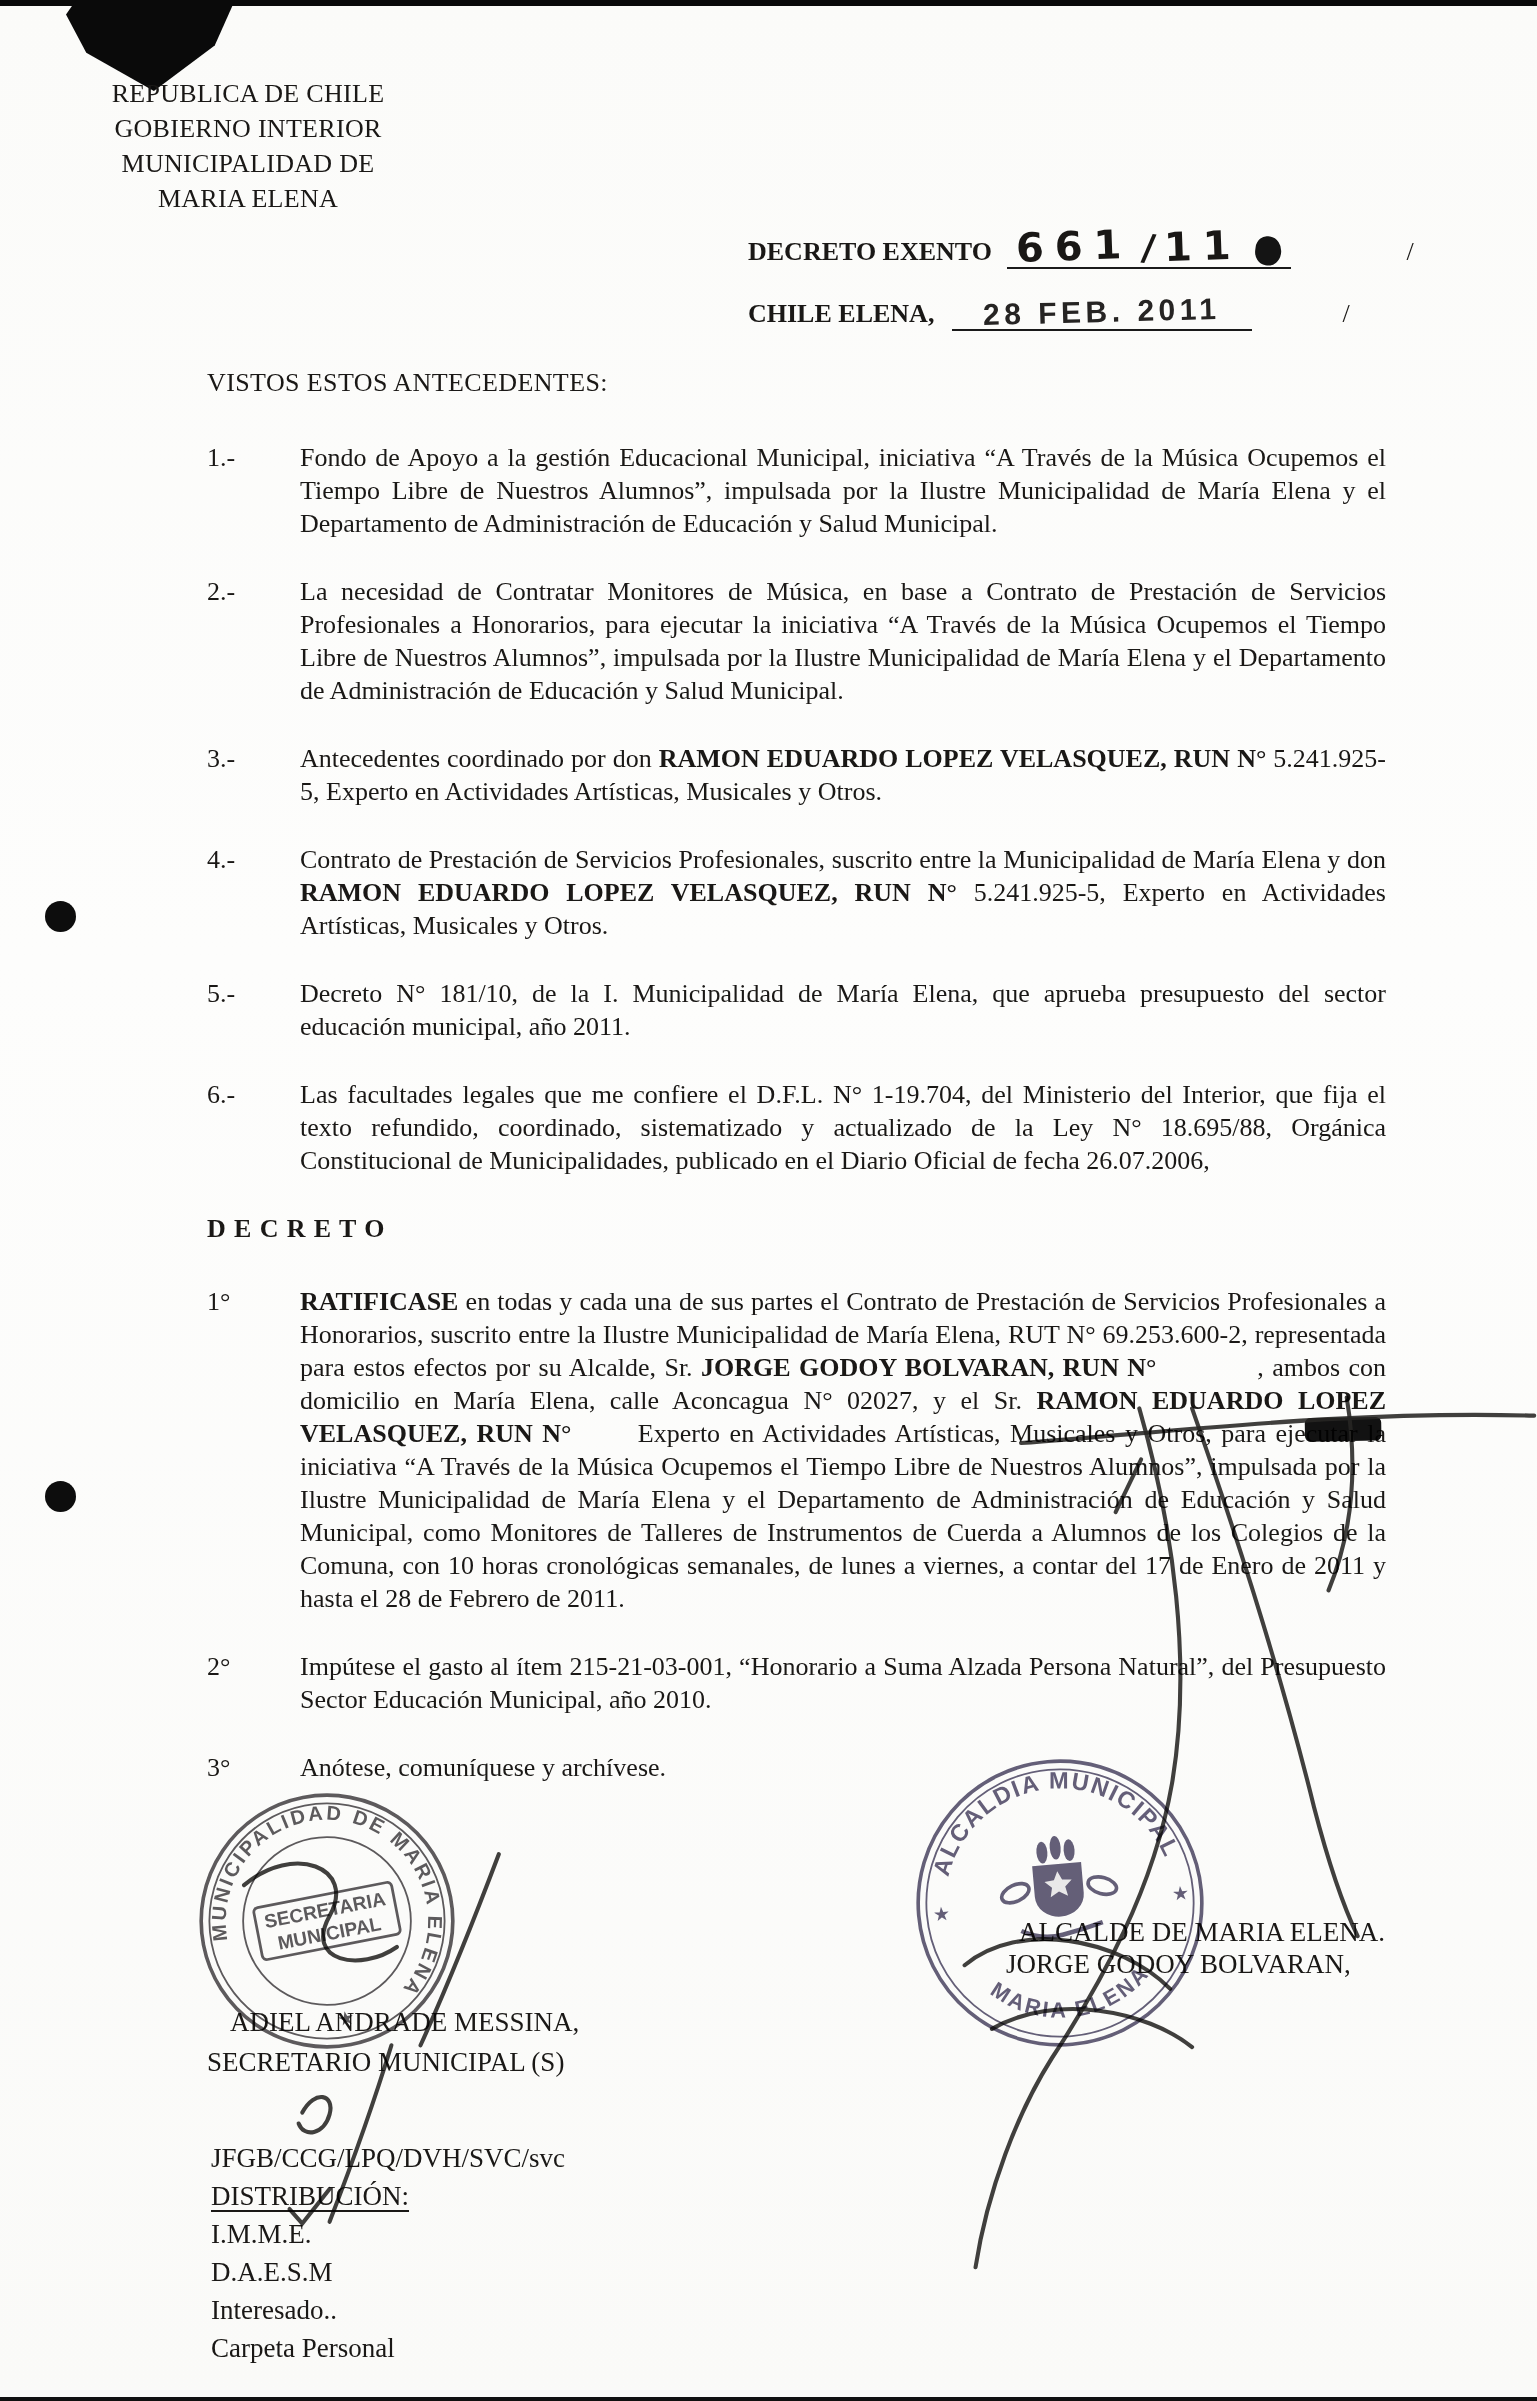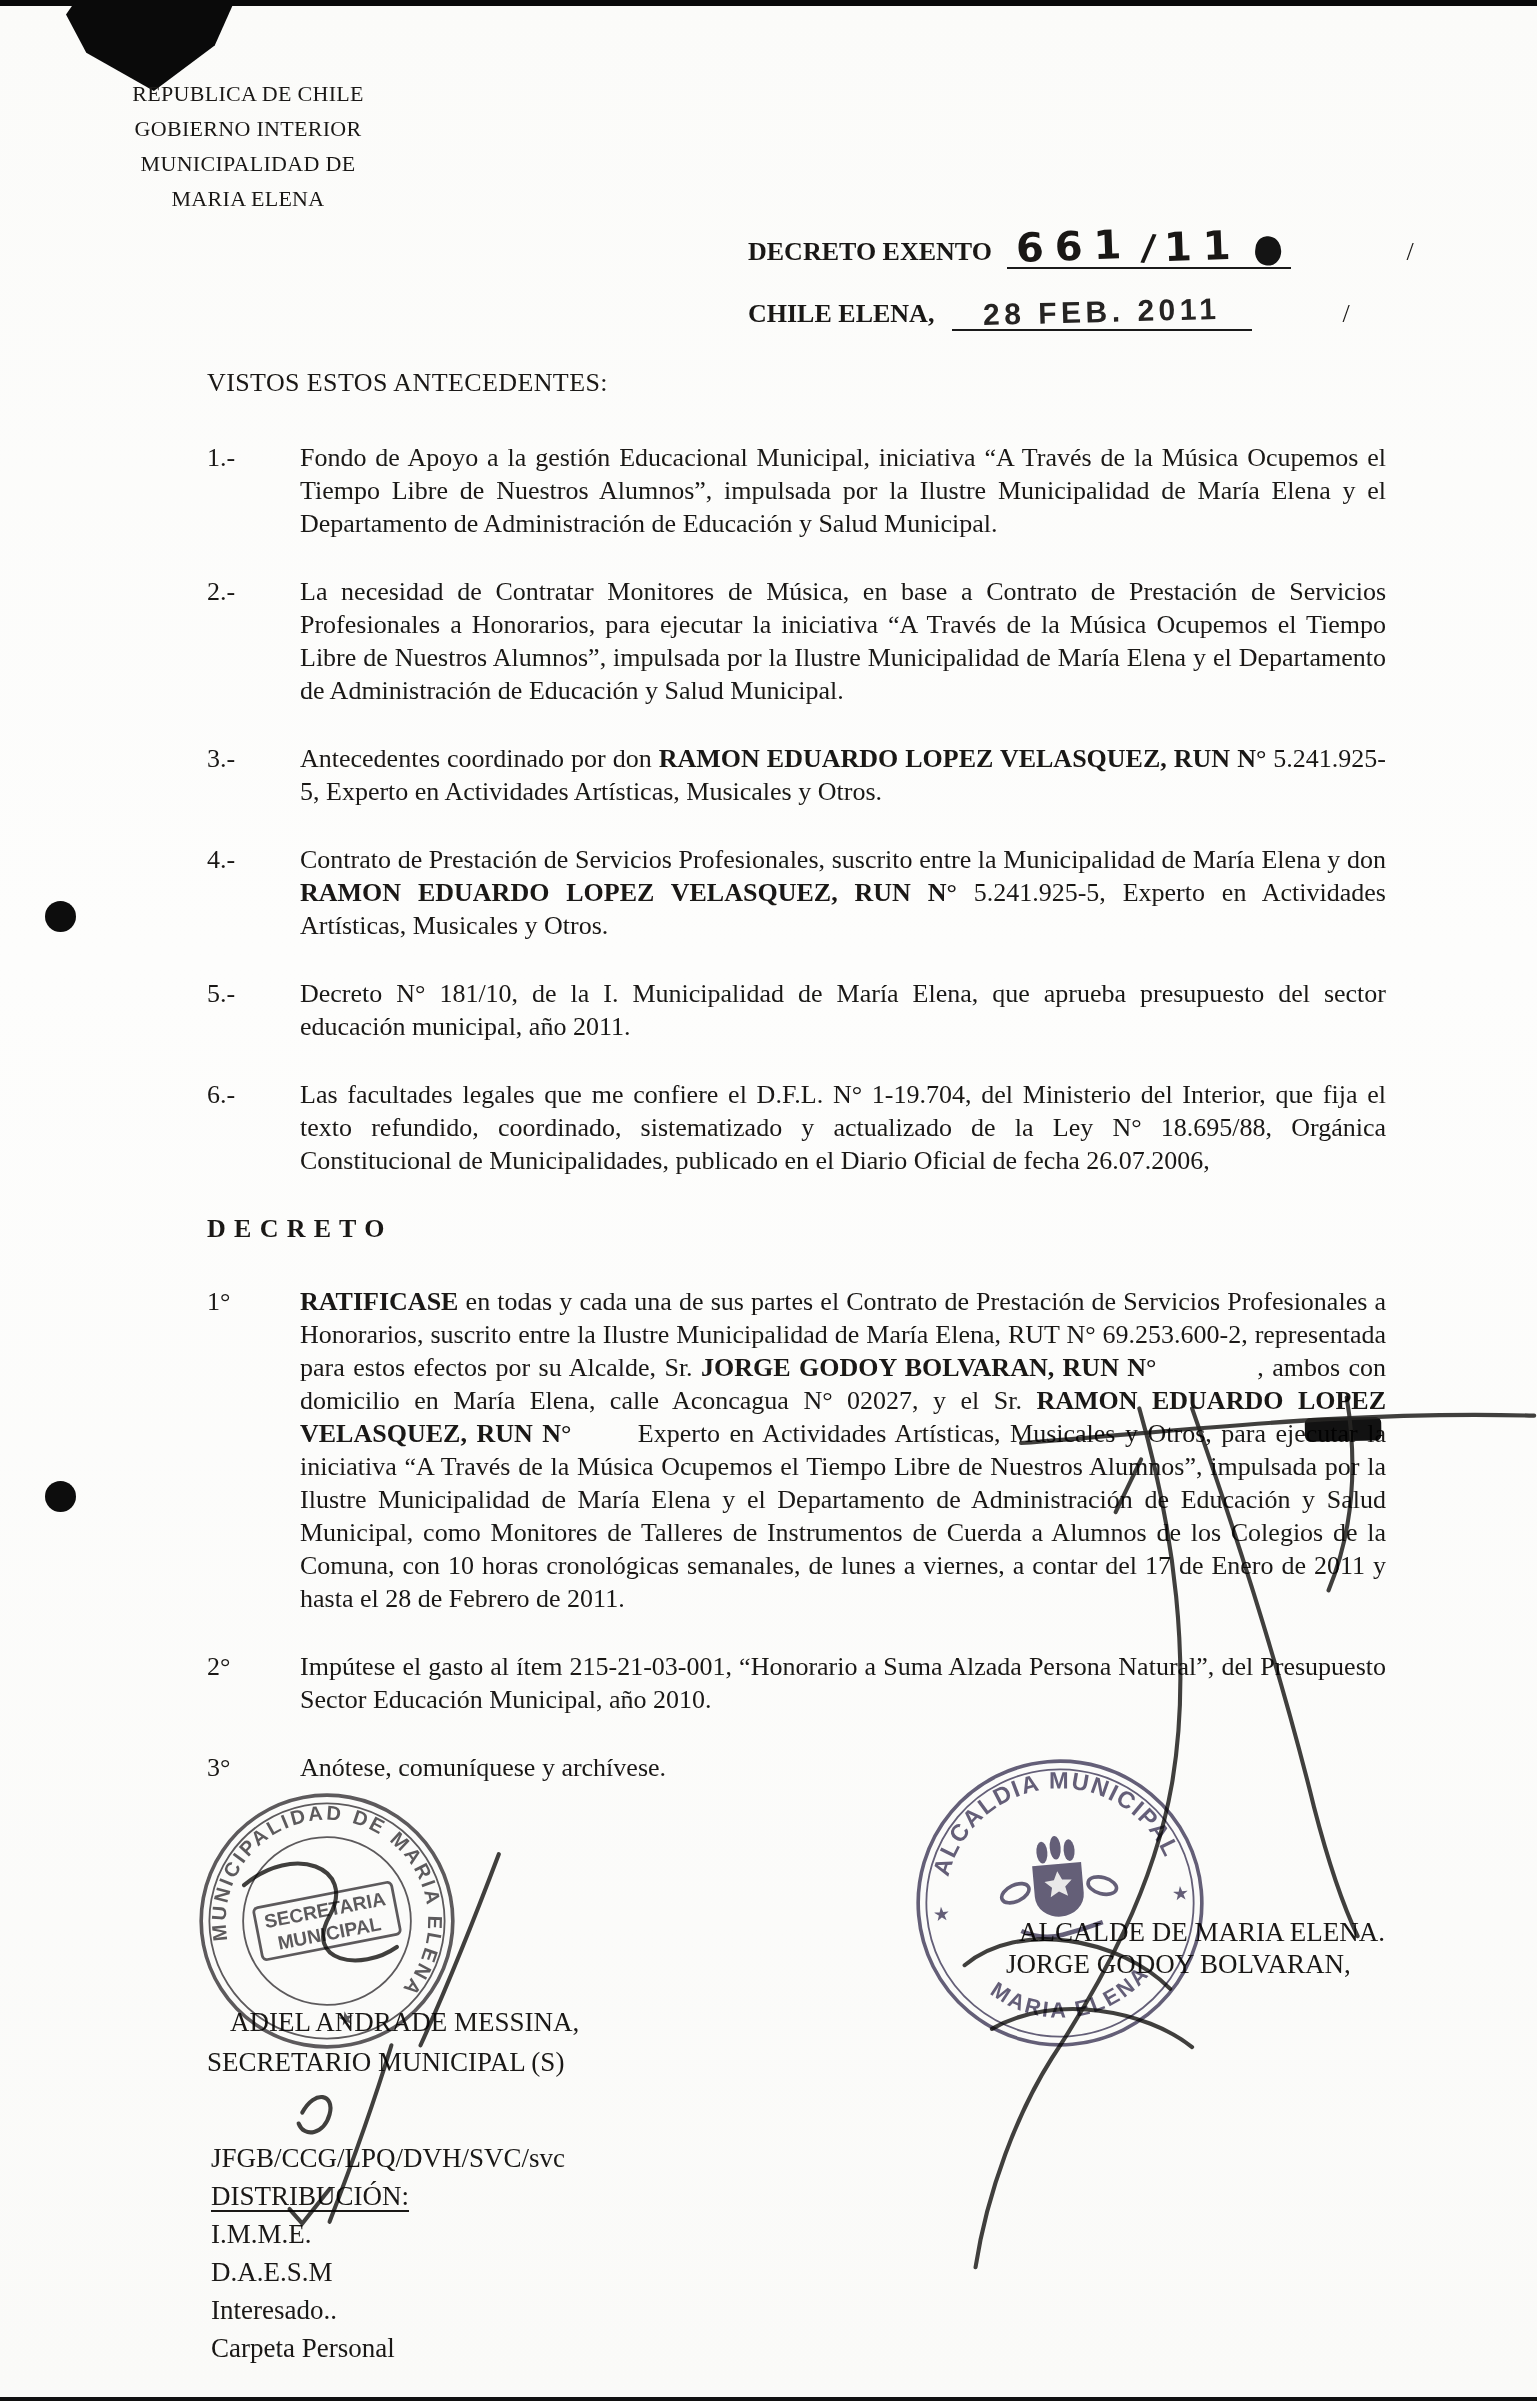--- a/index.html
+++ b/index.html
@@ -15,21 +15,21 @@
   
   .edge-top { position:absolute; left:0; top:0; width:100%; height:6.4px; background:#0a0a0a; }
   .edge-bottom { position:absolute; left:0; bottom:0; width:100%; height:4.5px; background:#101010; }
   .corner-blob { position:absolute; left:66px; top:0; width:169px; height:91px; background:#0a0a0a;
     clip-path:polygon(6% 0, 100% 0, 88% 50%, 52% 100%, 12% 58%, 0 16%); }
   .hole { position:absolute; left:45px; width:31px; height:31px; border-radius:50%; background:#0d0d0d; }
   .hole-1 { top:901px; } .hole-2 { top:1481px; }
 
   
   .letterhead { position:absolute; left:107px; top:76px; width:282px; text-align:center;
-    font-size:22px; line-height:35px; letter-spacing:0.3px; }
+    font-size:26px; line-height:35px; letter-spacing:0.3px; }
 
   
   .decree-head { position:absolute; left:748px; top:231px; width:673px; font-size:26px; }
   .dh-line { margin-bottom:29px; white-space:nowrap; }
   .blank { display:inline-block; border-bottom:2.7px solid #1a1a1a; text-align:center; vertical-align:baseline; }
   .num-blank { min-width:218px; margin-left:9px; padding:0 9px; }
   .date-blank { min-width:300px; margin-left:11px; padding:0 7.3px; }
   .hand { font-family:"DejaVu Sans", sans-serif; font-weight:bold; color:#191715; }
   .hand-num { display:inline-block; font-size:40px; line-height:27px; letter-spacing:11px; transform:rotate(-2deg); }
   .hand-slash { display:inline-block; font-size:36px; line-height:27px; margin:0 9px; transform:rotate(6deg); }

